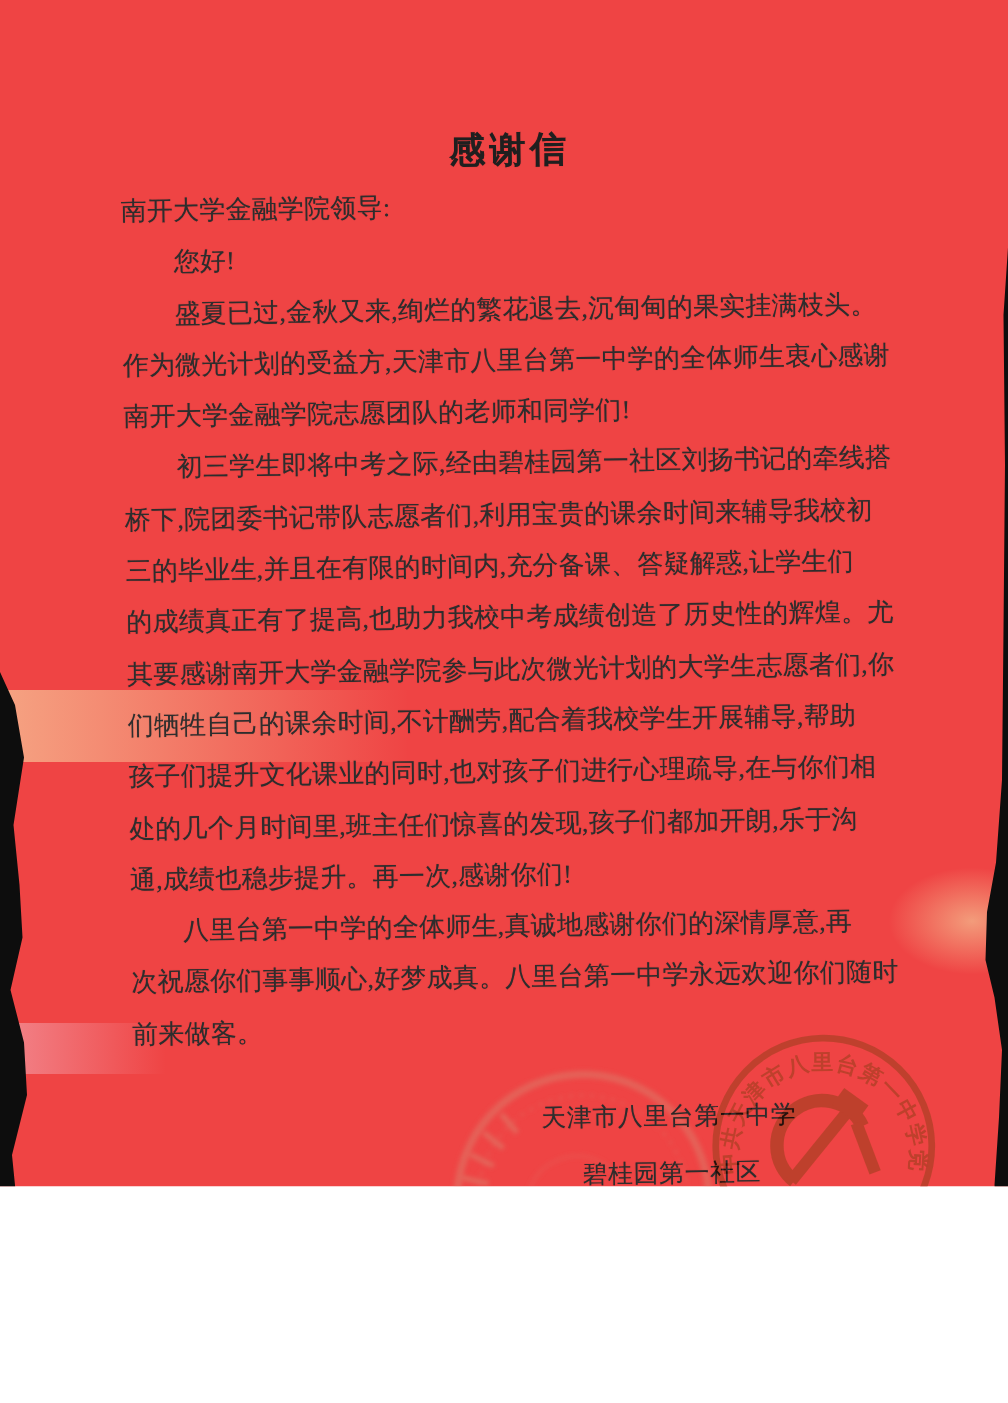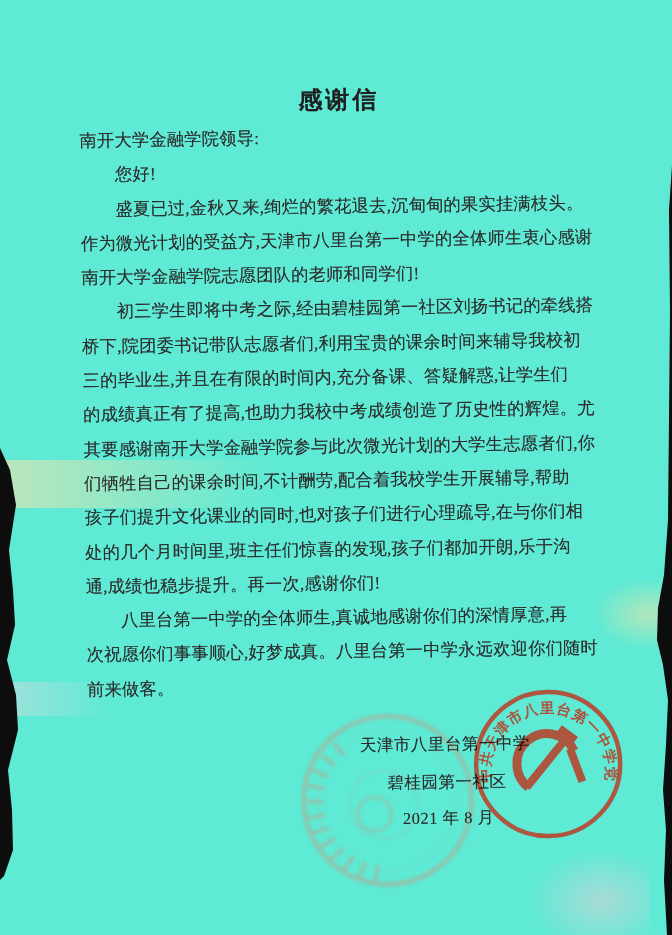--- a/index.html
+++ b/index.html
@@ -1,18 +1,18 @@
 <!DOCTYPE html>
 <html><head>
 <meta charset="utf-8">
 <style>
   html,body{margin:0;padding:0;background:#ffffff;}
   .page{
-    position:relative;width:672px;height:935px;overflow:hidden;
-    background:#5eead4;
+    position:relative;width:672px;height:791px;overflow:hidden;
+    background:#ef4444;
     font-family:"Liberation Serif","DejaVu Serif",serif;
   }
   
   .edge-svg{position:absolute;left:0;top:0;width:672px;height:935px;pointer-events:none;z-index:6;}
   
   .tint{position:absolute;pointer-events:none;z-index:1;}
   .tint-yellow-left{left:0;top:460px;width:310px;height:48px;
     background:linear-gradient(to right,rgba(250,227,172,.6),rgba(250,227,172,0) 88%);}
   .tint-yellow-right{left:592px;top:578px;width:80px;height:72px;
     background:radial-gradient(ellipse at 70% 50%,rgba(246,228,168,.55),rgba(246,228,168,0) 70%);}

